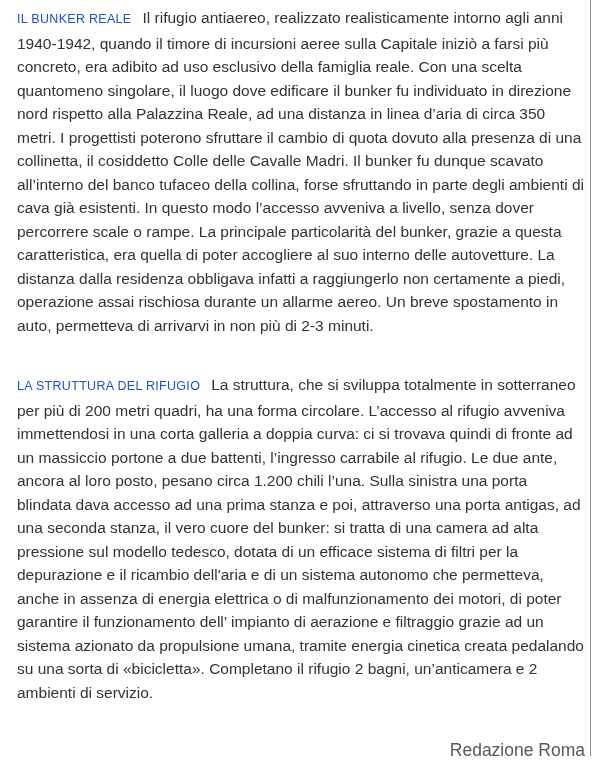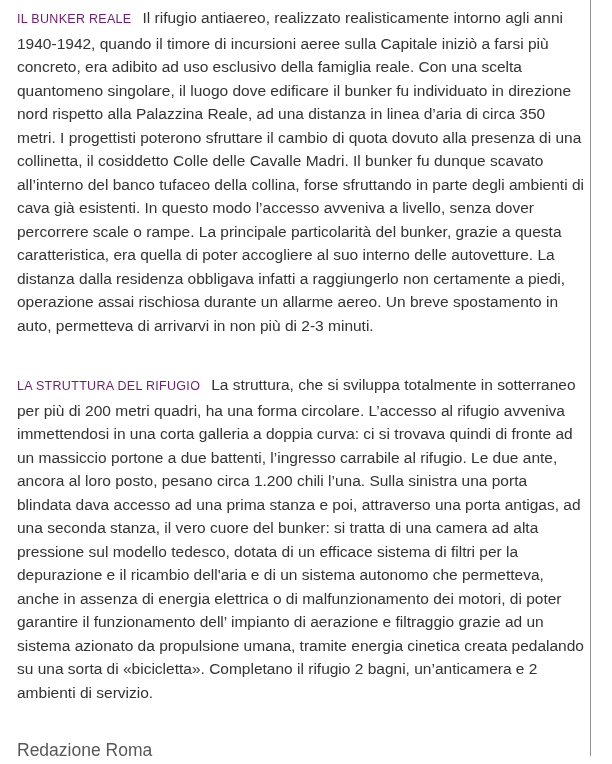--- a/index.html
+++ b/index.html
@@ -36,29 +36,30 @@
     margin: 0 0 36px 0;
     font-size: 15.5px;
     line-height: 23.5px;
     color: #333333;
   }
   p.article-par:last-of-type {
     margin-bottom: 10px;
   }
   .kicker {
     font-size: 12.5px;
-    color: #701a75;
+    color: #1d4ed8;
     letter-spacing: 0.3px;
     padding-right: 11px;
   }
   .byline {
     margin: 0 0 3px 0;
     font-size: 17.5px;
     line-height: 21px;
     color: #58585a;
+    text-align: right;
   }
 </style>
 </head>
 <body>
 
 <div class="page">
   <div class="content">
 
     <p class="article-par">
       <span class="kicker">IL BUNKER REALE</span><span>Il rifugio antiaereo, realizzato realisticamente intorno agli anni 1940-1942, quando il timore di incursioni aeree sulla Capitale iniziò a farsi più concreto, era adibito ad uso esclusivo della famiglia reale. Con una scelta quantomeno singolare, il luogo dove edificare il bunker fu individuato in direzione nord rispetto alla Palazzina Reale, ad una distanza in linea d’aria di circa 350 metri. I progettisti poterono sfruttare il cambio di quota dovuto alla presenza di una collinetta, il cosiddetto Colle delle Cavalle Madri. Il bunker fu dunque scavato all’interno del banco tufaceo della collina, forse sfruttando in parte degli ambienti di cava già esistenti. In questo modo l’accesso avveniva a livello, senza dover percorrere scale o rampe. La principale particolarità del bunker, grazie a questa caratteristica, era quella di poter accogliere al suo interno delle autovetture. La distanza dalla residenza obbligava infatti a raggiungerlo non certamente a piedi, operazione assai rischiosa durante un allarme aereo. Un breve spostamento in auto, permetteva di arrivarvi in non più di 2-3 minuti.</span>

